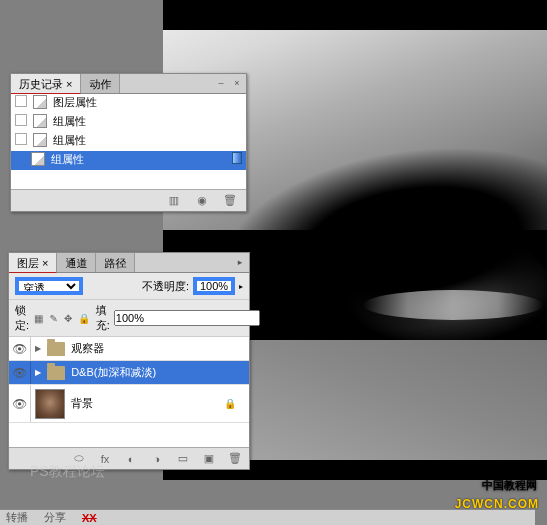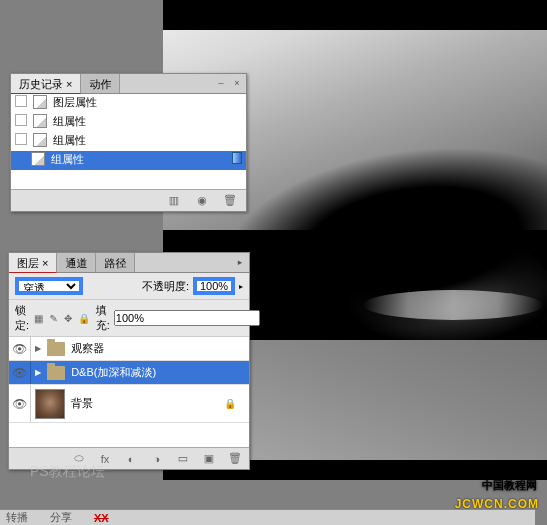--- a/index.html
+++ b/index.html
@@ -47,21 +47,21 @@
 .layer-item.selected .tri{color:#fff}
 .folder-icon{width:18px;height:14px;background:#bba876;border-radius:1px 1px 0 0;position:relative}
 .folder-icon::before{content:"";position:absolute;top:-3px;left:0;width:8px;height:3px;background:#bba876;border-radius:1px 1px 0 0}
 .thumb{width:30px;height:30px;border:1px solid #888;background:radial-gradient(ellipse at 50% 45%,#b08870 0%,#8a6850 30%,#6a4a35 60%,#4a3020 100%)}
 .lock-small{margin-left:auto;margin-right:8px;font-size:10px;color:#888}
 .layers-footer{height:22px;background:#e0e0e0;border-top:1px solid #aaa;display:flex;align-items:center;justify-content:flex-end;padding:0 6px;gap:10px}
 
 .watermark{position:absolute;bottom:44px;left:30px;color:#ccc;font-size:14px;opacity:.5}
 .wm-right{position:absolute;bottom:32px;right:10px;color:#000000;font-size:11px;font-weight:bold;text-shadow:0 0 3px #000}
 .wm-url{position:absolute;bottom:14px;right:8px;color:#ffcc00;font-size:12px;font-weight:bold;letter-spacing:1px;text-shadow:0 0 2px #000}
-.status-bar{position:absolute;bottom:0;left:0;right:12px;height:16px;background:#d0d0d0;border-top:1px solid #888;display:flex;align-items:center;padding:0 6px;gap:22px;font-size:10px;color:#555}
+.status-bar{position:absolute;bottom:0;left:0;right:12px;height:16px;background:#d0d0d0;border-top:1px solid #888;display:flex;align-items:center;padding:0 6px;gap:16px;font-size:10px;color:#555}
 .status-bar .red{color:#c00;font-weight:bold;text-decoration:line-through}
 </style>
 </head>
 <body>
 
 <div class="canvas">
   <div class="eye">
     <div class="skin"></div>
     <div class="dark-area"></div>
     <div class="skin2"></div>

